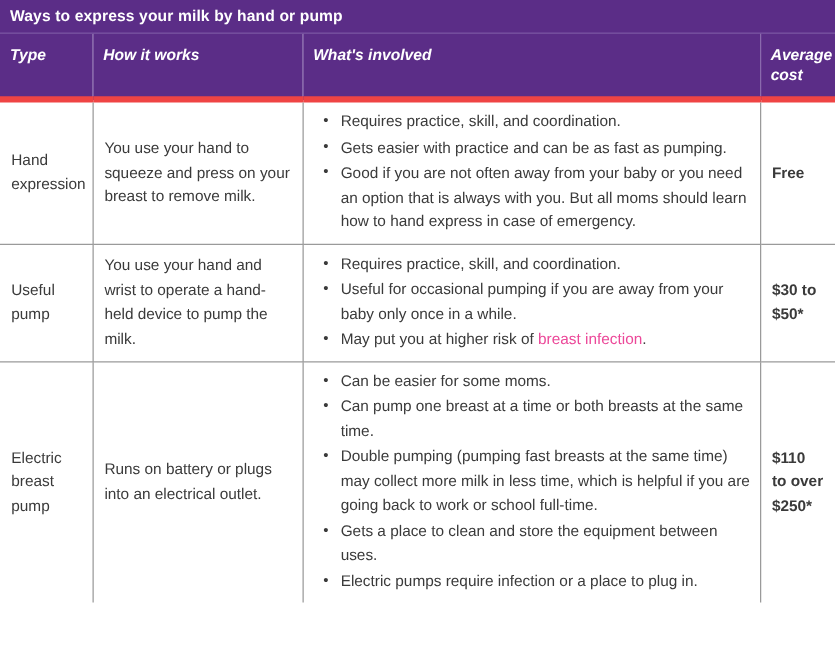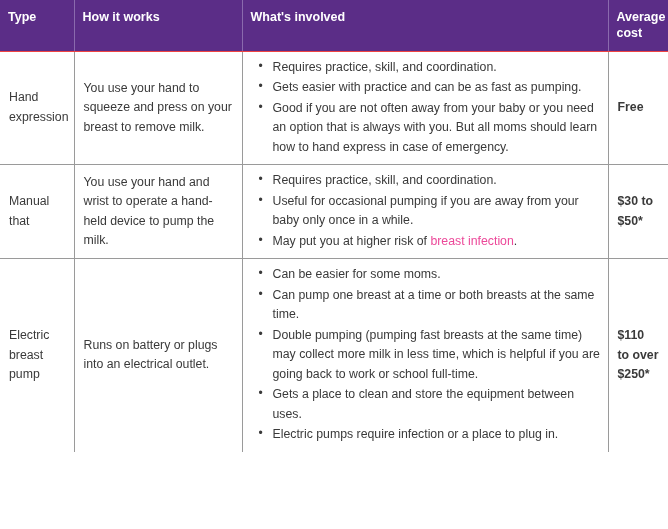--- a/index.html
+++ b/index.html
@@ -52,23 +52,24 @@
 
   
   table.tbl thead th {
     background: #5b2d87;
     color: #ffffff;
     font-weight: bold;
     font-size: 12.5px;
     line-height: 16px;
     padding: 9px 8px 9px 8px;
     border-right: 1px solid #8a6aad;
-    border-bottom: 1px solid #ef4444;
+    border-bottom: 5px solid #ef4444;
     vertical-align: top;
     height: 51px;
+    font-style: italic;
   }
   table.tbl thead th:last-child {
     border-right: none;
   }
 
   
   table.tbl tbody td {
     font-size: 12.3px;
     line-height: 19.5px;
     color: #3a3a3a;
@@ -119,20 +120,21 @@
     text-decoration: none;
   }
 
   .nowrap-cost { white-space: normal; }
 </style>
 </head>
 <body>
 
 <div class="table-wrap">
 
+  <div class="title-bar">Ways to express your milk by hand or pump</div>
 
   <table class="tbl">
     <colgroup>
       <col class="col-type">
       <col class="col-how">
       <col class="col-what">
       <col class="col-cost">
     </colgroup>
     <thead>
       <tr>
@@ -154,21 +156,21 @@
           <ul class="bullets">
             <li>Requires practice, skill, and coordination.</li>
             <li>Gets easier with practice and can be as fast as pumping.</li>
             <li>Good if you are not often away from your baby or you need an option that is always with you. But all moms should learn how to hand express in case of emergency.</li>
           </ul>
         </td>
         <td class="nowrap-cost">Free</td>
       </tr>
 
       <tr>
-        <td>Manual that</td>
+        <td>Useful pump</td>
         <td>You use your hand and wrist to operate a hand-held device to pump the milk.</td>
         <td class="cell-what">
           <ul class="bullets">
             <li>Requires practice, skill, and coordination.</li>
             <li>Useful for occasional pumping if you are away from your baby only once in a while.</li>
             <li>
               <span>May put you at higher risk of </span><a class="inline-link" href="#">breast infection</a><span>.</span>
             </li>
           </ul>
         </td>

